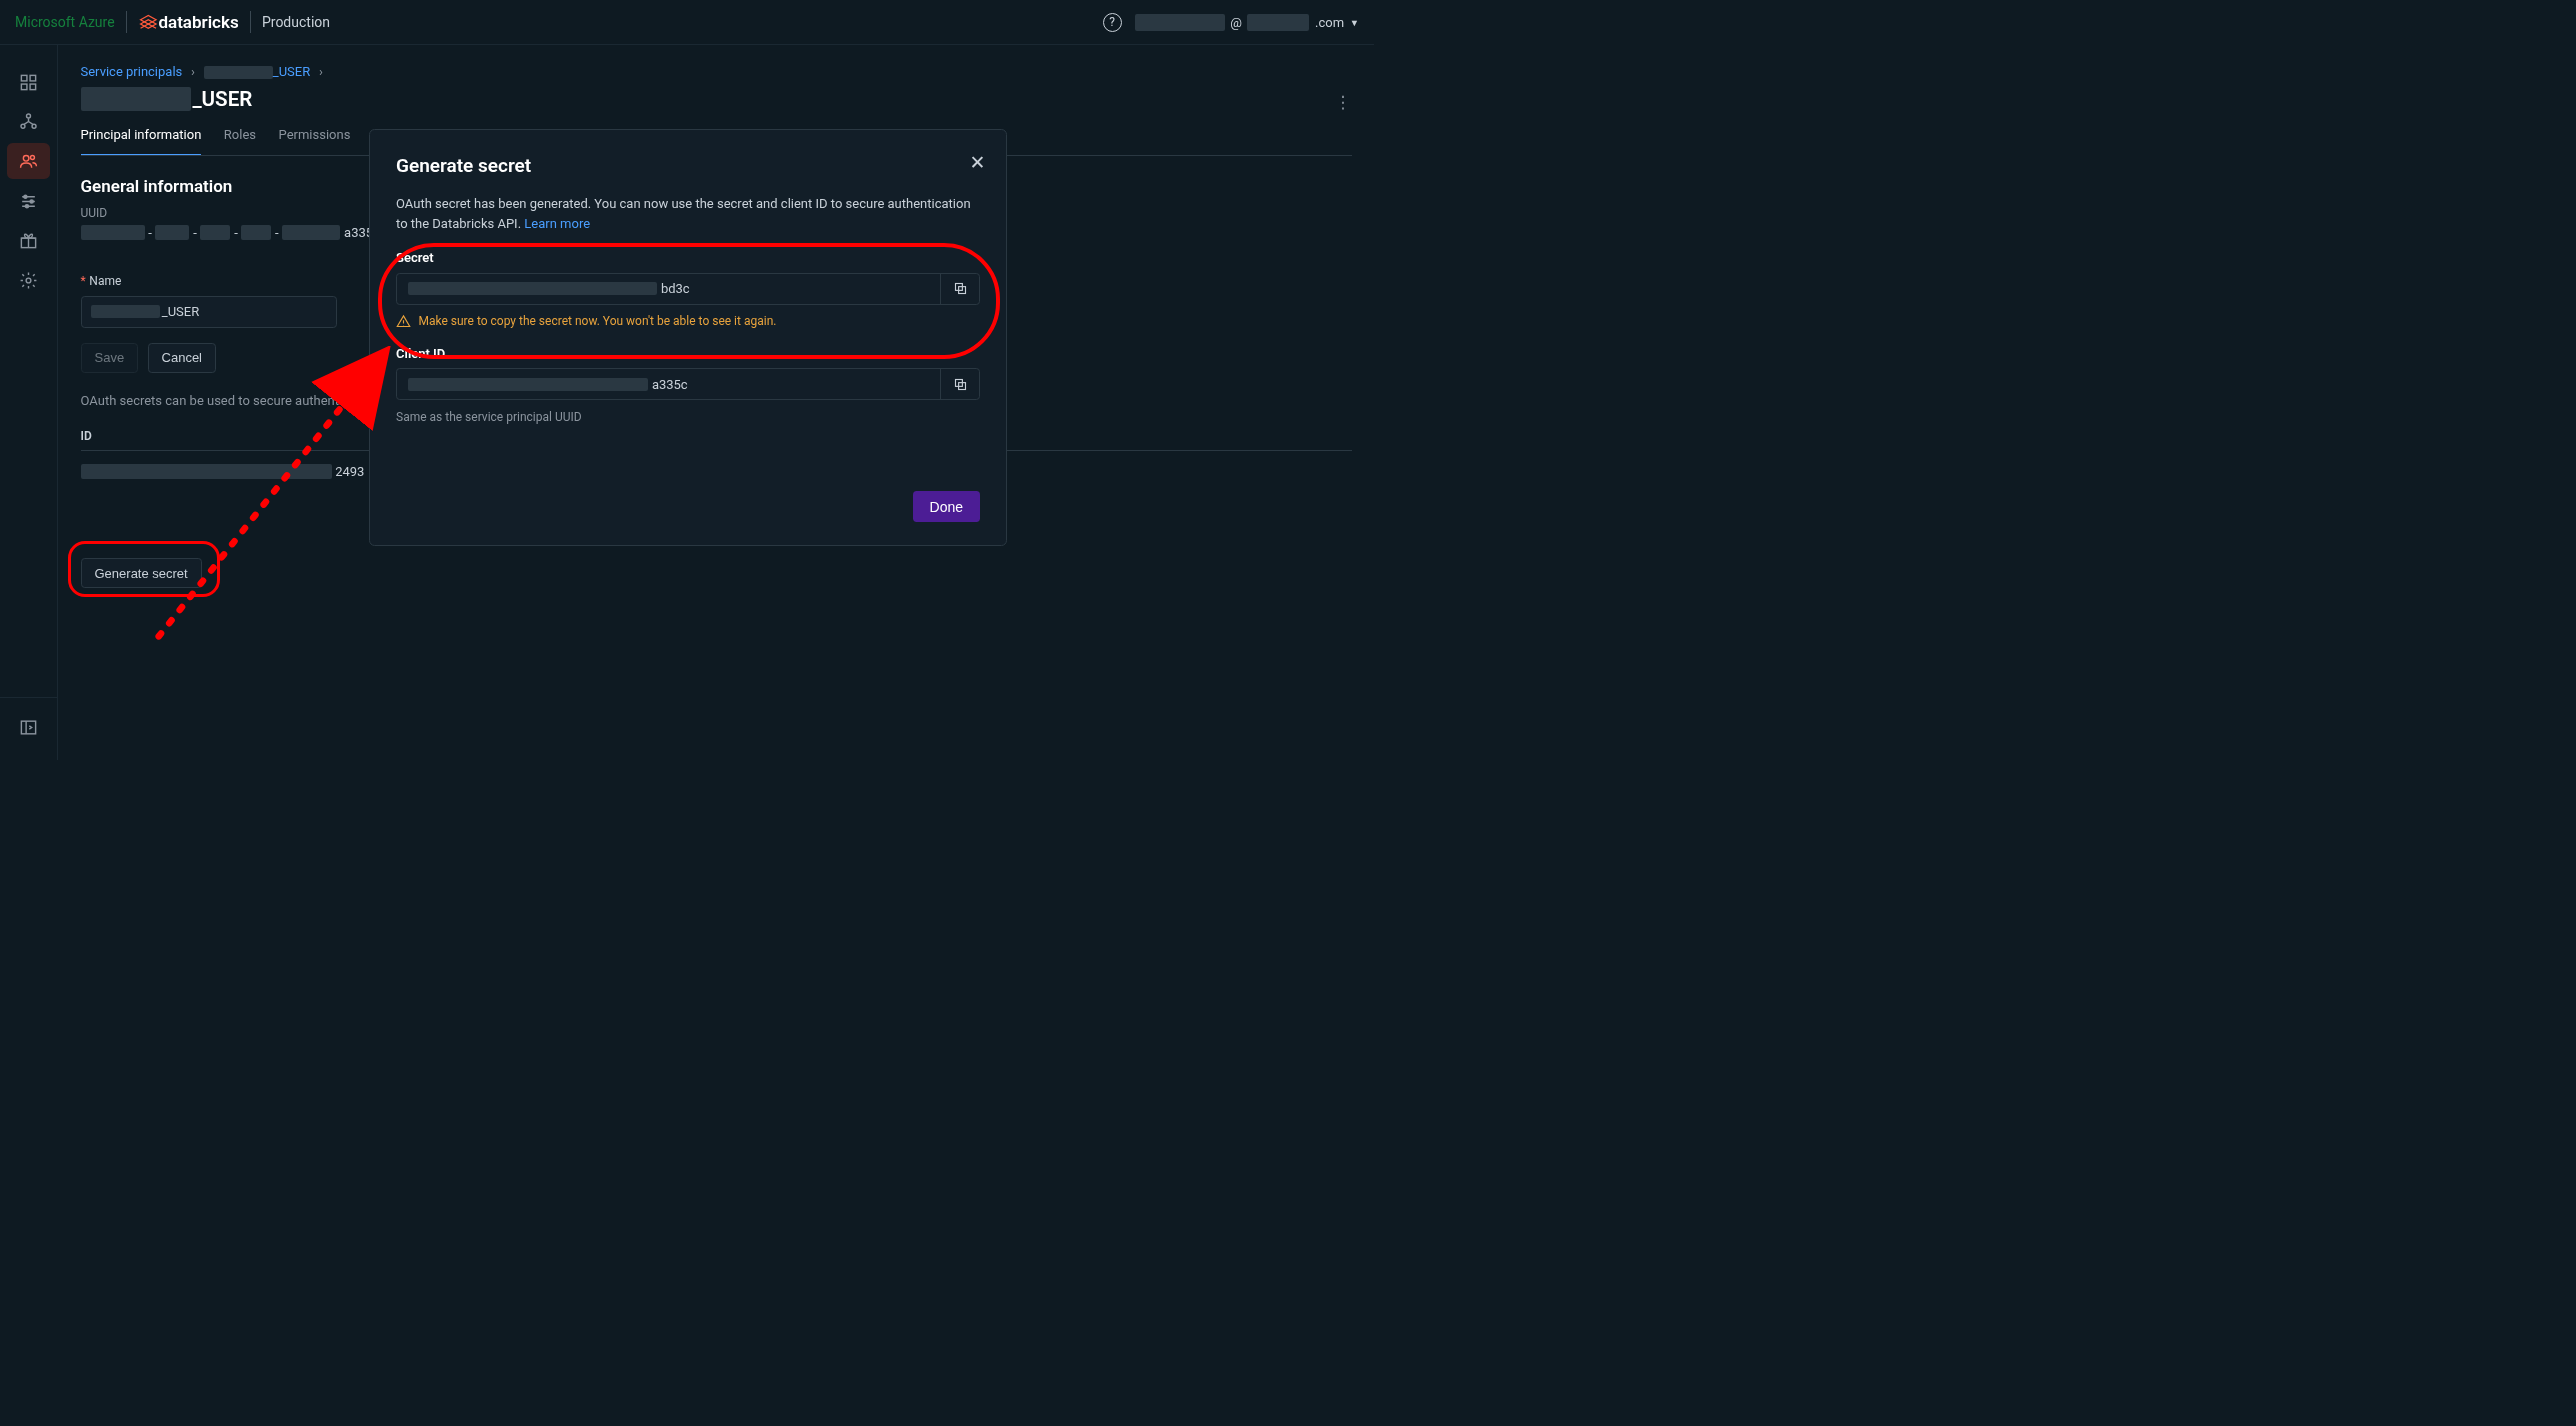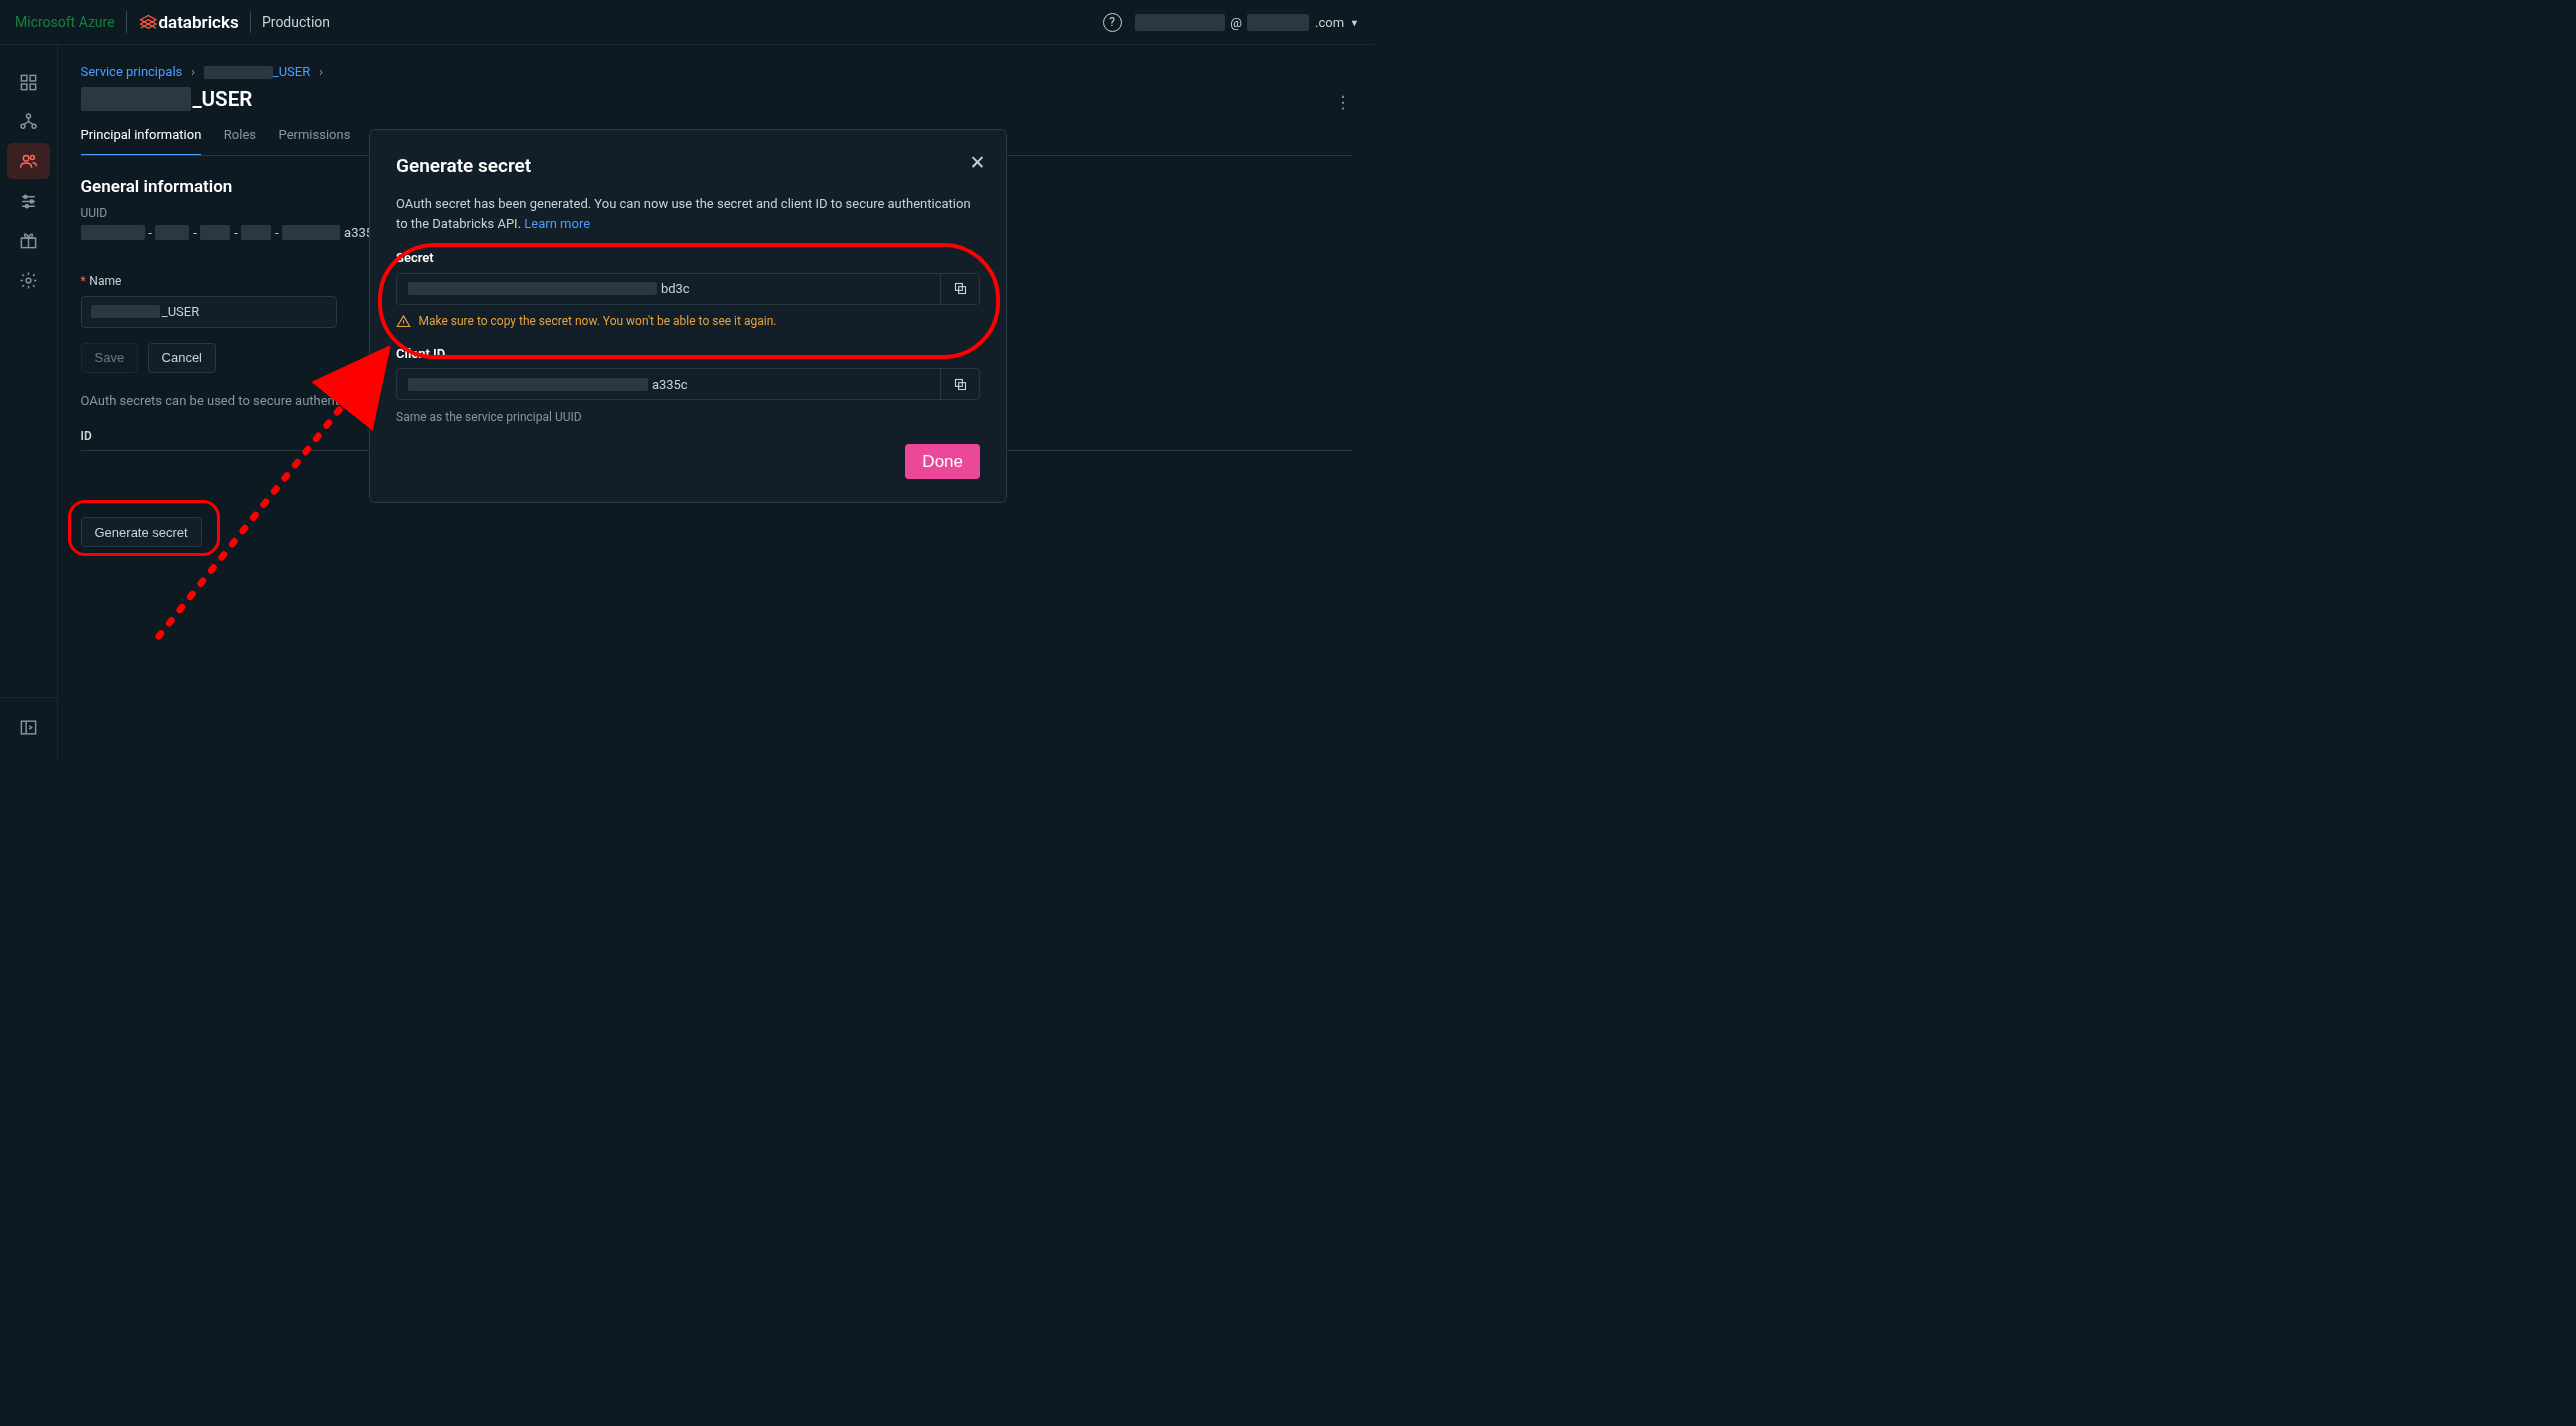--- a/index.html
+++ b/index.html
@@ -114,21 +114,21 @@
 .copy-field {
   display: flex; border: 0.9px solid #2a3842; border-radius: 3.7px;
   height: 32px; overflow: hidden; margin-bottom: 9.4px;
 }
 .copy-field-val { flex: 1; padding: 0 11.2px; display: flex; align-items: center; font-size: 13px; color: #c9d1d9; gap: 3.7px; text-align: center; }
 .copy-btn { width: 39px; border-left: 0.9px solid #2a3842; display: flex; align-items: center; justify-content: center; color: #c9d1d9; cursor: pointer; }
 .warn-row { display: flex; align-items: center; gap: 7.5px; font-size: 12px; color: #e8a33d; margin-bottom: 17px; }
 .warn-icon { width: 15px; height: 15px; }
 .hint { font-size: 12px; color: #8b949e; margin-bottom: 20.6px; }
 .modal-footer { display: flex; justify-content: flex-end; }
-.done-btn { background: #ec4899; color: #fff; border: none; padding: 7.5px 17px; border-radius: 3.7px; font-size: 17px; cursor: pointer; }
+.done-btn { background: #4c1d95; color: #fff; border: none; padding: 7.5px 17px; border-radius: 3.7px; font-size: 14px; cursor: pointer; margin-top: 47px; }
 
 .ring-secret {
   position: absolute;
   left: 378px; top: 243px;
   width: 622px; height: 116px;
   border: 4.7px solid #ff0000;
   border-radius: 56px;
   pointer-events: none;
 }
 
@@ -258,20 +258,24 @@
       <span class="redacted" style="width:69px;height:13px;margin-right:1.9px"></span>
         <span>_USER</span>
     </div>
     <div class="btn-row">
       <button class="btn disabled">Save</button>
       <button class="btn">Cancel</button>
     </div>
 
     <div class="oauth-desc">OAuth secrets can be used to secure authenticat</div>
     <div class="table-header">ID</div>
+    <div class="table-row">
+      <span class="redacted" style="width:251px;height:15px"></span>
+        <span>2493</span>
+    </div>
 
     <div class="gen-btn-wrap">
       <button class="btn">Generate secret</button>
       <div class="highlight-ring ring-btn"></div>
     </div>
   </div>
 </div>
 
 <div class="modal">
   <div class="modal-title">Generate secret</div>

